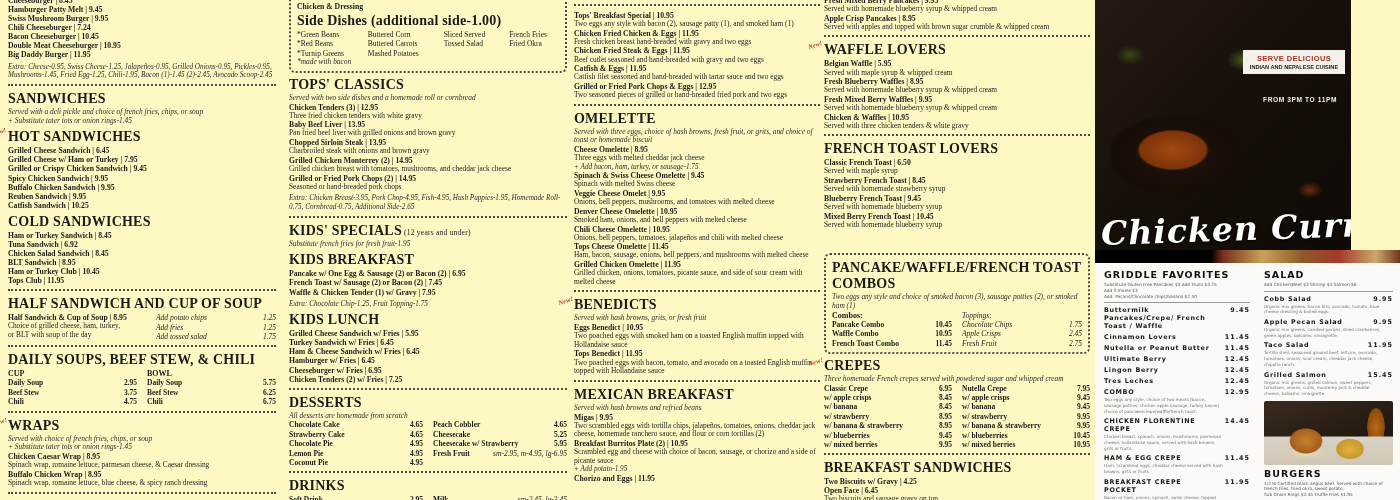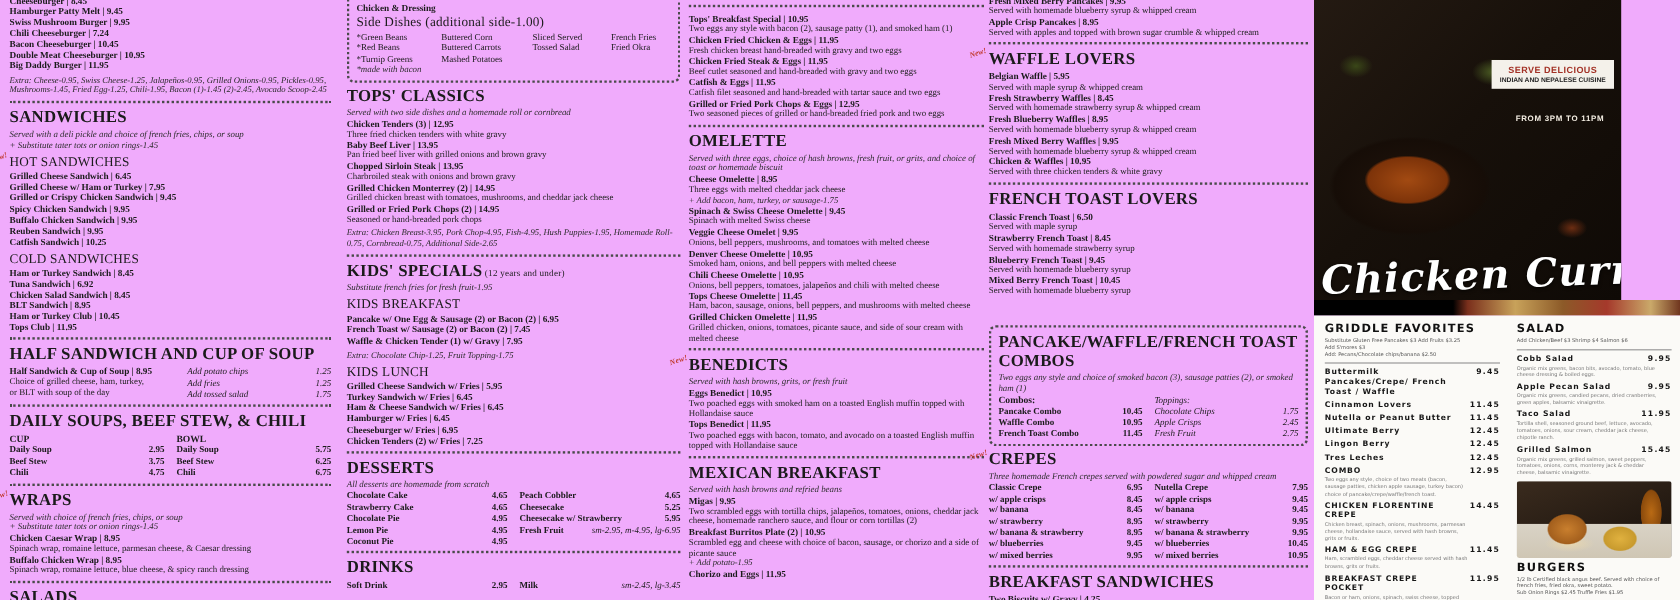--- a/index.html
+++ b/index.html
@@ -1,27 +1,27 @@
 <!DOCTYPE html>
 <html><head>
 <meta charset="utf-8">
 <style>
   html,body{margin:0;padding:0;background:#e8e6e0;}
-  .page{position:relative;width:1400px;height:500px;background:#f0abfc;overflow:hidden;
+  .page{position:relative;width:1400px;height:500px;background:#fef9c3;overflow:hidden;
         font-family:"Liberation Serif",serif;color:#1b1b1b;}
   .col{position:absolute;top:0;}
   #col1{left:8px;width:268px;}
   #col2{left:289px;width:278px;}
   #col3{left:574px;width:246px;}
   #col4{left:824px;width:266px;}
   .sec{margin-bottom:4px;position:relative;}
   .cut-top{margin-top:-4px;}
   .dotsep{border-top:2px dotted #4a4a4a;margin:4px 0 5px 0;height:0;}
   .h-big{font-size:14px;font-weight:bold;letter-spacing:.2px;margin:1px 0 1px 0;position:relative;}
-  .h-sub{font-size:11px;font-weight:normal;letter-spacing:.2px;margin:2px 0 1px 0;position:relative;}
+  .h-sub{font-size:14px;font-weight:bold;letter-spacing:.2px;margin:2px 0 1px 0;position:relative;}
   .title-note{font-weight:normal;font-size:7.6px;}
   .note{font-style:italic;font-size:7.4px;line-height:1.18;color:#2c2c2c;}
   .item{font-weight:bold;font-size:7.7px;line-height:1.18;}
   .iw{margin:0;}
   .desc{font-size:7.4px;line-height:1.17;color:#222;}
   .addline{font-style:italic;font-size:7.2px;line-height:1.17;color:#2c2c2c;}
   .extra{font-style:italic;font-size:7.2px;line-height:1.2;color:#2a2a2a;margin-top:3px;}
   .newtag{position:absolute;left:-16px;top:0;color:#c0392b;font-size:6.5px;font-style:italic;
           font-weight:bold;transform:rotate(-18deg);display:inline-block;}
   .item .newtag{left:-16px;top:-1px;}
@@ -508,24 +508,20 @@
         </div>
       </div>
       <div class="dotsep"></div>
       <div class="sec">
         <div class="h-big"><span>WAFFLE LOVERS</span></div>
         <div class="iw">
           <div class="item"><span>Belgian Waffle | 5.95</span></div>
           <div class="desc">Served with maple syrup &amp; whipped cream</div>
         </div>
         <div class="iw">
-          <div class="item"><span>Fresh Strawberry Waffles | 8.45</span></div>
-          <div class="desc">Served with homemade strawberry syrup &amp; whipped cream</div>
-        </div>
-        <div class="iw">
           <div class="item"><span>Fresh Blueberry Waffles | 8.95</span></div>
           <div class="desc">Served with homemade blueberry syrup &amp; whipped cream</div>
         </div>
         <div class="iw">
           <div class="item"><span class="newtag">New!</span><span>Fresh Mixed Berry Waffles | 9.95</span></div>
           <div class="desc">Served with homemade blueberry syrup &amp; whipped cream</div>
         </div>
         <div class="iw">
           <div class="item"><span>Chicken &amp; Waffles | 10.95</span></div>
           <div class="desc">Served with three chicken tenders &amp; white gravy</div>

